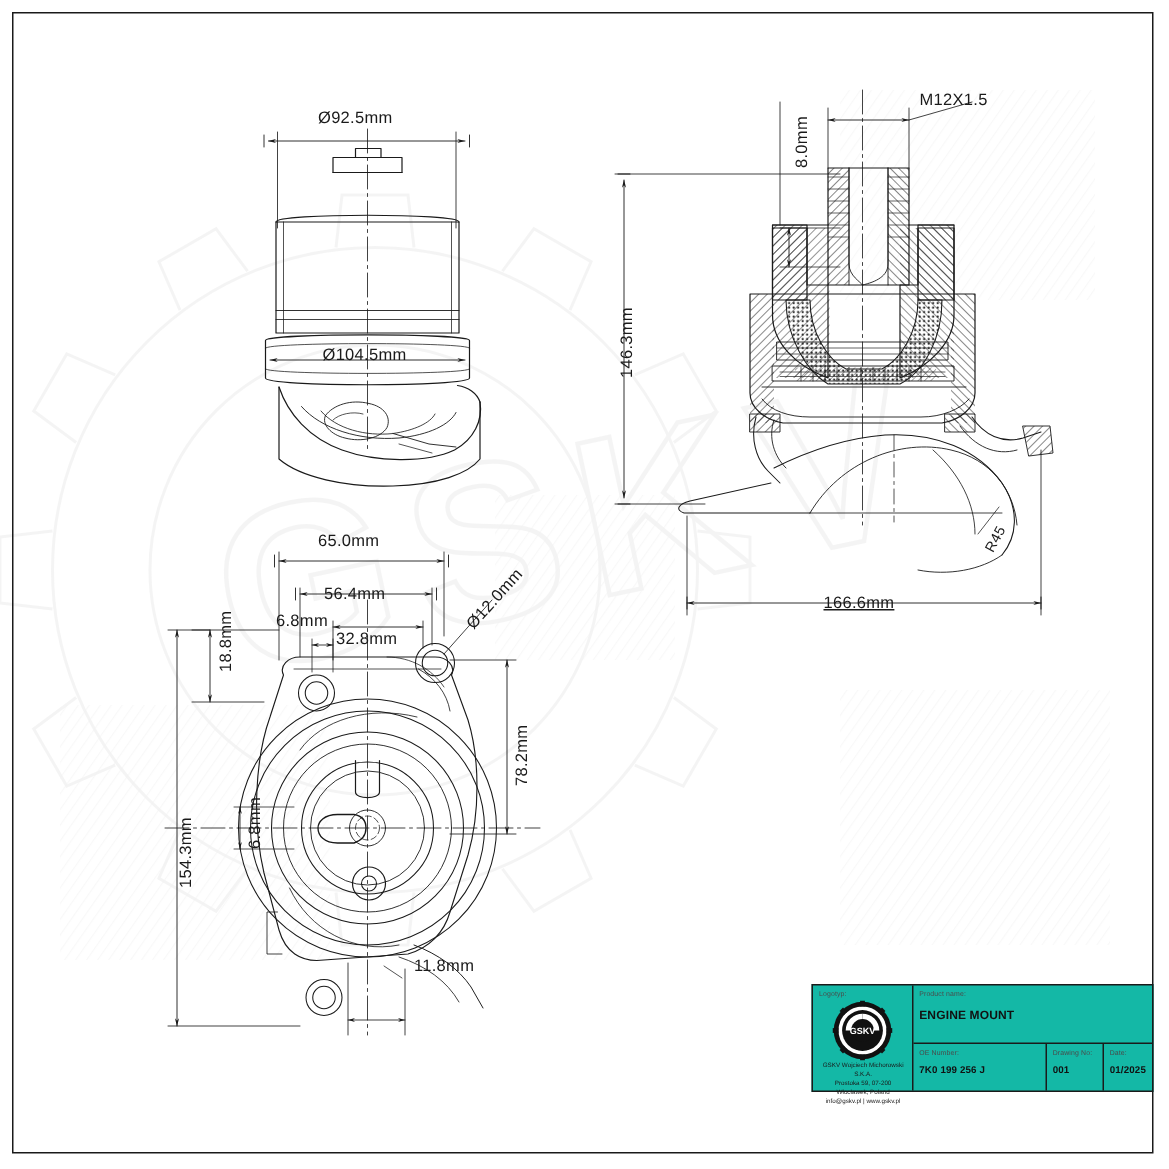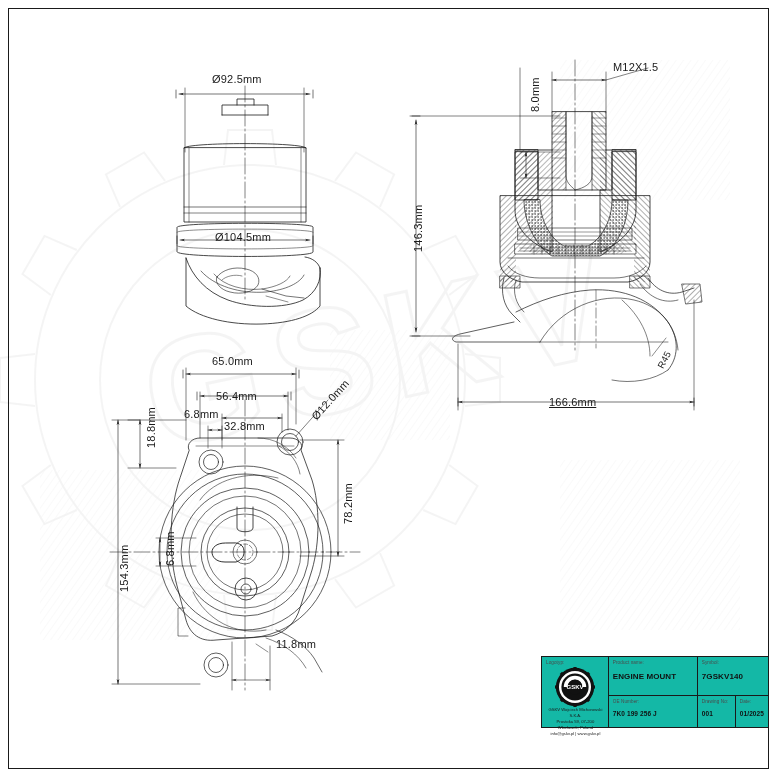--- a/index.html
+++ b/index.html
@@ -580,24 +580,20 @@
       <div id="tb-company">GSKV Wojciech Michorowski S.K.A.<br>Prostoka 59, 07-200 Włocławek, Poland<br>info@gskv.pl | www.gskv.pl</div>
     </div>
 
     <div id="tb-right">
 
       <div id="tb-row-top">
         <div class="tb-cell" id="cell-product">
           <div class="tb-caption">Product name:</div>
           <div class="tb-value">ENGINE MOUNT</div>
         </div>
-        <div class="tb-cell" id="cell-symbol">
-          <div class="tb-caption">Symbol:</div>
-          <div class="tb-value">7GSKV140</div>
-        </div>
       </div>
 
       <div id="tb-row-bot">
         <div class="tb-cell" id="cell-oe">
           <div class="tb-caption">OE Number:</div>
           <div class="tb-value sm">7K0 199 256 J</div>
         </div>
         <div class="tb-cell" id="cell-drawno">
           <div class="tb-caption">Drawing No:</div>
           <div class="tb-value sm">001</div>

